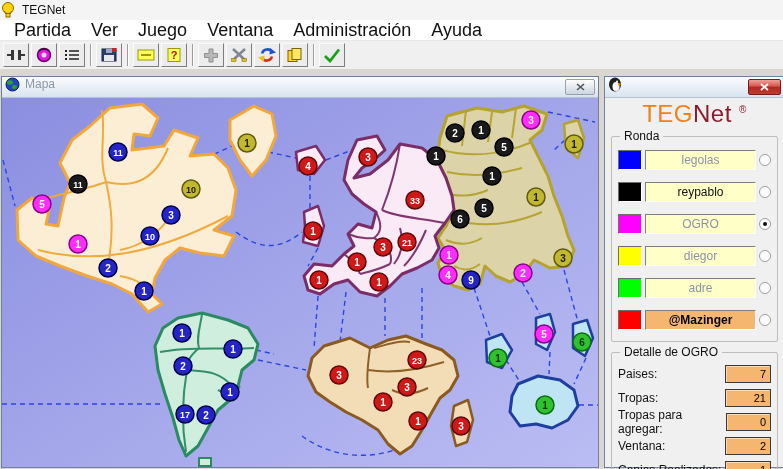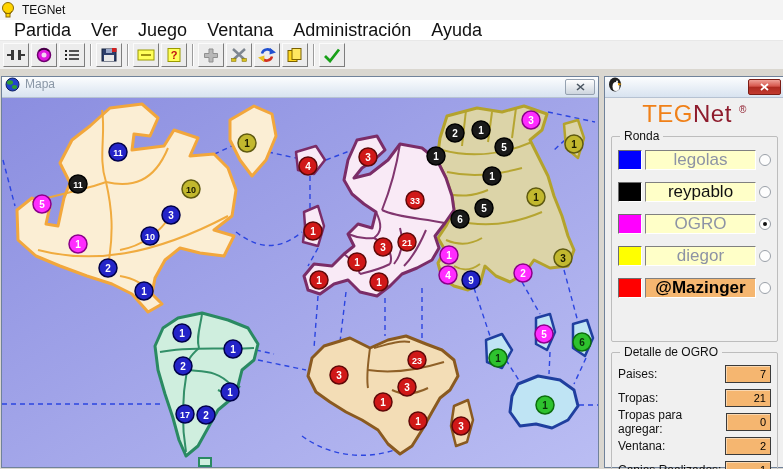--- a/index.html
+++ b/index.html
@@ -38,21 +38,21 @@
   .logo .net { color:#8e1b2c; }
   .logo .reg { color:#8e1b2c; font-size:10px; vertical-align:super; }
 
   
   .groupbox { position:relative; border:1px solid #bdbdbd; border-radius:2px; margin-top:8px; padding:12px 6px 0 6px; }
   .groupbox > .gb-label { position:absolute; top:-8px; left:8px; background:#f0f0f0; padding:0 4px; font-size:12px; color:#111; }
 
   
   .player-row { display:flex; align-items:center; gap:3px; height:22px; margin-bottom:10px; }
   .swatch { width:24px; height:20px; border:1px solid; border-color:#6e6e6e #ffffff #ffffff #6e6e6e; }
-  .name-box { flex:1; height:20px; line-height:18px; text-align:center; font-size:17px; background:#ffffc8; border:1px solid; border-color:#808080 #ffffff #ffffff #808080; color:#111; overflow:hidden; }
+  .name-box { flex:1; height:20px; line-height:18px; text-align:center; font-size:12px; background:#ffffc8; border:1px solid; border-color:#808080 #ffffff #ffffff #808080; color:#111; overflow:hidden; }
   .name-box.dim { color:#8d93a5; }
   .name-box.highlight { background:#f5b670; font-weight:bold; color:#000; }
   .radio { width:12px; height:12px; border-radius:50%; background:#fdfdfd; border:1px solid #9aa0a8; position:relative; flex:0 0 auto; }
   .radio.checked::after { content:""; position:absolute; left:3px; top:3px; width:4px; height:4px; border-radius:50%; background:#101010; }
 
   
   .detail-row { display:flex; align-items:center; justify-content:space-between; height:18px; margin-bottom:6px; }
   .detail-label { font-size:12px; color:#111; }
   .detail-value { width:46px; height:18px; background:#f5b670; border:1px solid #3a3a3a; box-shadow:inset 1px 1px 0 rgba(255,255,255,.45); font-size:11px; text-align:right; padding:2px 4px 0 0; color:#000; }
 </style>
@@ -531,20 +531,25 @@
               <div class="swatch" style="background: rgb(255, 0, 255);"></div>
               <div class="name-box dim">OGRO</div>
               <div class="radio checked"></div>
             </div>
             <div class="player-row">
               <div class="swatch" style="background: rgb(255, 255, 0);"></div>
               <div class="name-box dim">diegor</div>
               <div class="radio"></div>
             </div>
             <div class="player-row">
+              <div class="swatch" style="background: rgb(0, 255, 0);"></div>
+              <div class="name-box dim">adre</div>
+              <div class="radio"></div>
+            </div>
+            <div class="player-row">
               <div class="swatch" style="background: rgb(255, 0, 0);"></div>
               <div class="name-box highlight">@Mazinger</div>
               <div class="radio"></div>
             </div>
           </div>
       </div>
       <div class="groupbox" style="height:136px; margin-top:10px;">
         <div class="gb-label">Detalle de OGRO</div>
         <div>
             <div class="detail-row">

